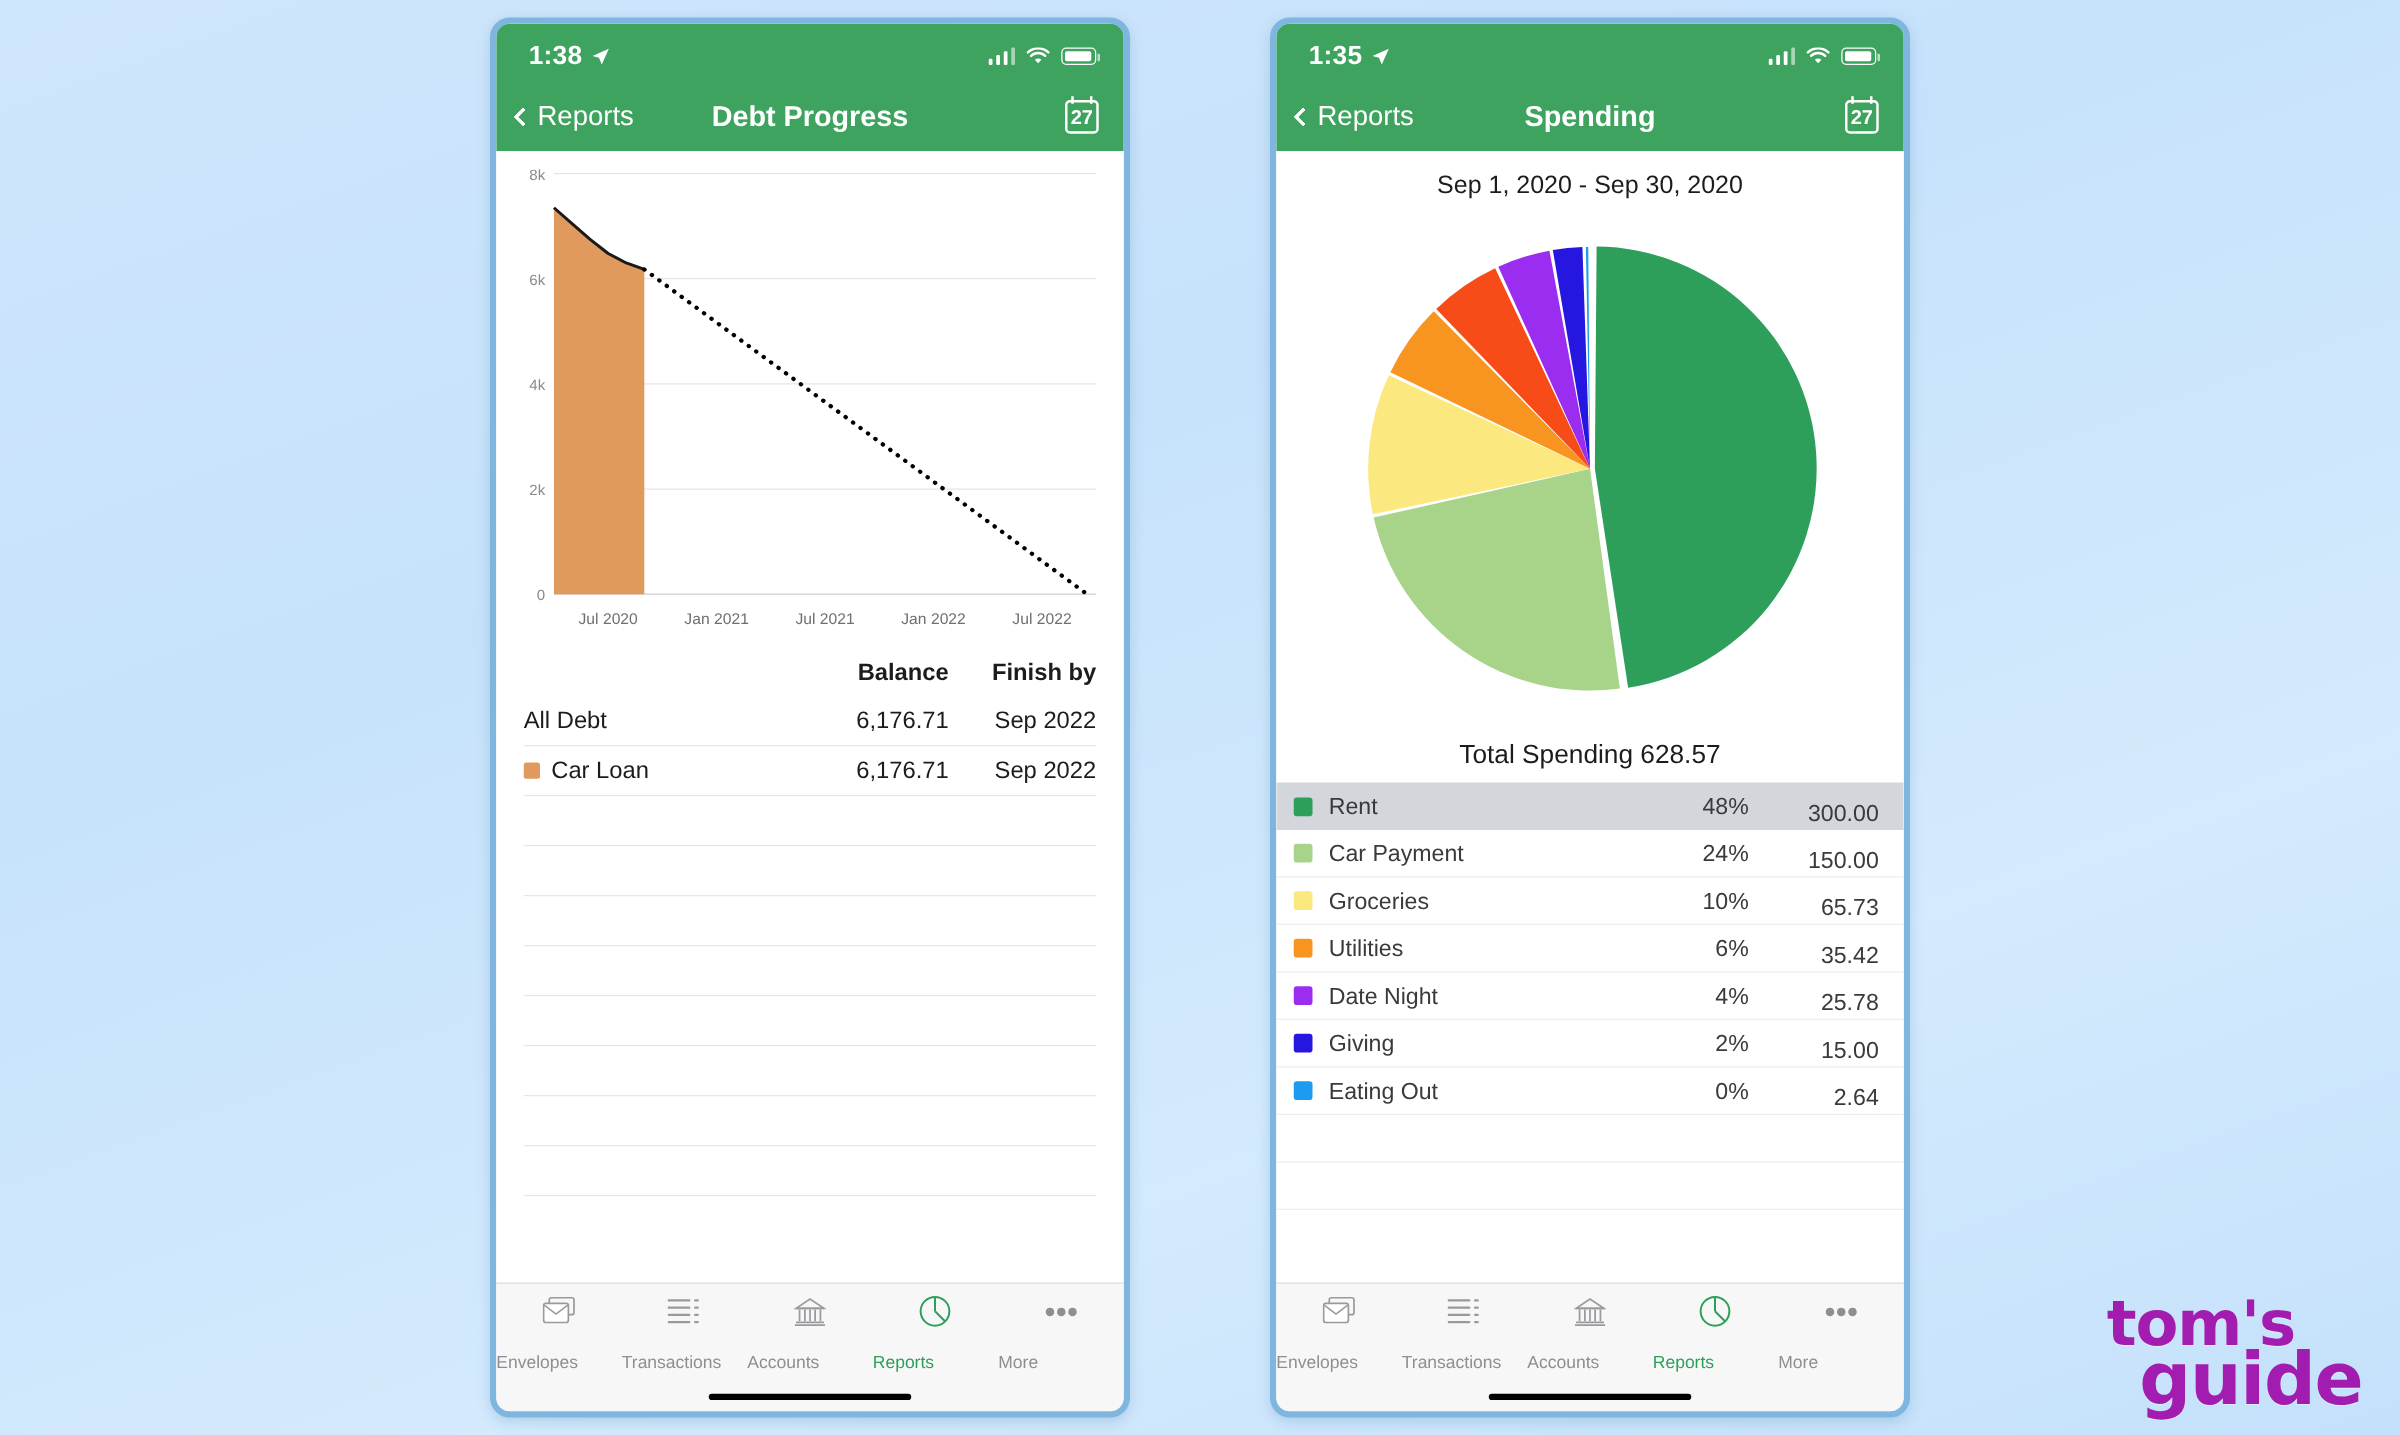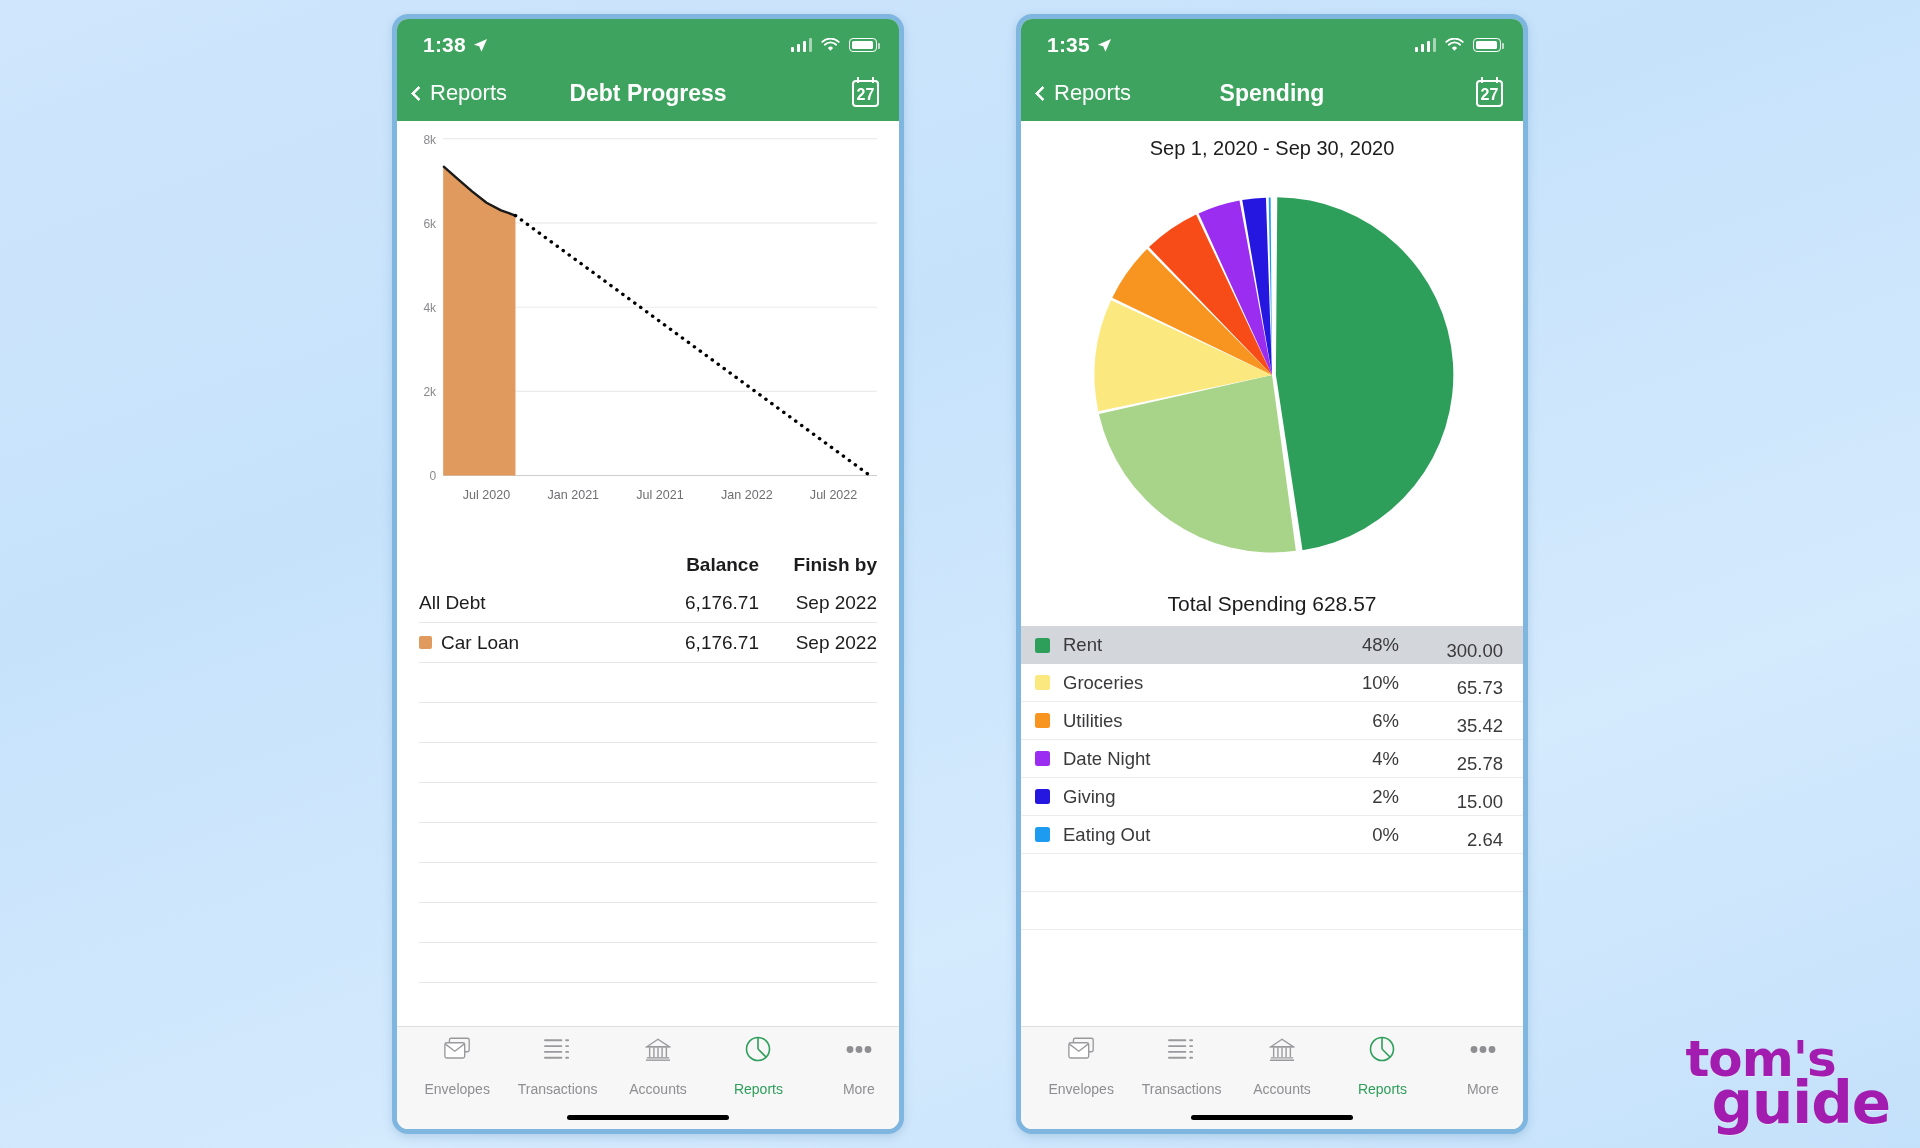--- a/index.html
+++ b/index.html
@@ -84,21 +84,21 @@
   .chart-title { text-align:center; font-size:20px; color:#1c1c1e; padding:16px 0 6px; font-weight:400;}
 
   
   .linechart-wrap{ padding: 4px 14px 0 6px; height: 392px; }
   .linechart-wrap svg{ width:100%; height:100%; display:block;}
 
   
   .debt-table{ padding: 8px 22px 0 22px; }
   .drow{ display:flex; align-items:center; height:40px; font-size:19px; color:#1c1c1e;
          border-bottom:1px solid #e7e7e7;}
-  .drow.head{ border-bottom:none; font-weight:700; height:36px;margin-top:26px;}
+  .drow.head{ border-bottom:none; font-weight:700; height:36px;}
   .drow .c-name{ flex:1 1 auto; display:flex; align-items:center; gap:9px;}
   .drow .c-bal{ width:118px; text-align:right;}
   .drow .c-fin{ width:118px; text-align:right;}
   .sw{ width:13px;height:13px;border-radius:2px;display:inline-block;flex:0 0 auto;}
   .drow.empty{ height:40px; }
 
   
   .piewrap{ display:flex; justify-content:center; align-items:center; height:418px; }
   .piewrap svg{ width:390px; height:390px; }
   .total-line{ text-align:center; font-size:21px; color:#1c1c1e; padding:8px 0 10px;}
@@ -113,22 +113,22 @@
   .srow .s-pct{ width:86px; text-align:right;}
   .srow .s-amt{ width:104px; text-align:right;margin-top:11px;}
   .srow.blank{ border-bottom:1px solid #ededed; }
 
   
   .tabbar{
     flex:0 0 auto; background:#f7f7f7; border-top:1px solid #dedede;
     padding-top:9px;
   }
   .tabs{ display:flex; }
-  .tab{ flex:1 1 0; display:flex;flex-direction:column;align-items:center;gap:18px;
-        cursor:pointer; padding-bottom:4px;padding-left:20px;}
+  .tab{ flex:1 1 0; display:flex;flex-direction:column;gap:18px;
+        cursor:pointer; padding-bottom:4px;}
   .tab .ticon{ height:27px; display:flex;align-items:center;justify-content:center;}
   .tab .tlabel{ font-size:14px; color:#8e8e93;}
   .tab.active .tlabel{ color:#2e9e5b; }
   .homebar{ width:162px;height:5.5px;background:#000;border-radius:3px;margin:14px auto 9px;}
 
   
   #watermark{
     position:absolute; right:30px; bottom:20px; text-align:left;
     font-weight:900; color:#a21caf; line-height:.82;
     letter-spacing:-1px; font-family:"DejaVu Sans", sans-serif;
@@ -350,20 +350,26 @@
     </div>
     <div class="total-line">Total Spending 628.57</div>
     <div class="slist" id="spend-rows">
         <div class="srow hl">
           <span class="s-sw" style="background:#2e9e5b"></span>
           <span class="s-name">Rent</span>
           <span class="s-pct">48%</span>
           <span class="s-amt">300.00</span>
         </div>
         <div class="srow">
+          <span class="s-sw" style="background:#a8d48a"></span>
+          <span class="s-name">Car Payment</span>
+          <span class="s-pct">24%</span>
+          <span class="s-amt">150.00</span>
+        </div>
+        <div class="srow">
           <span class="s-sw" style="background:#fbe87f"></span>
           <span class="s-name">Groceries</span>
           <span class="s-pct">10%</span>
           <span class="s-amt">65.73</span>
         </div>
         <div class="srow">
           <span class="s-sw" style="background:#f89520"></span>
           <span class="s-name">Utilities</span>
           <span class="s-pct">6%</span>
           <span class="s-amt">35.42</span>

